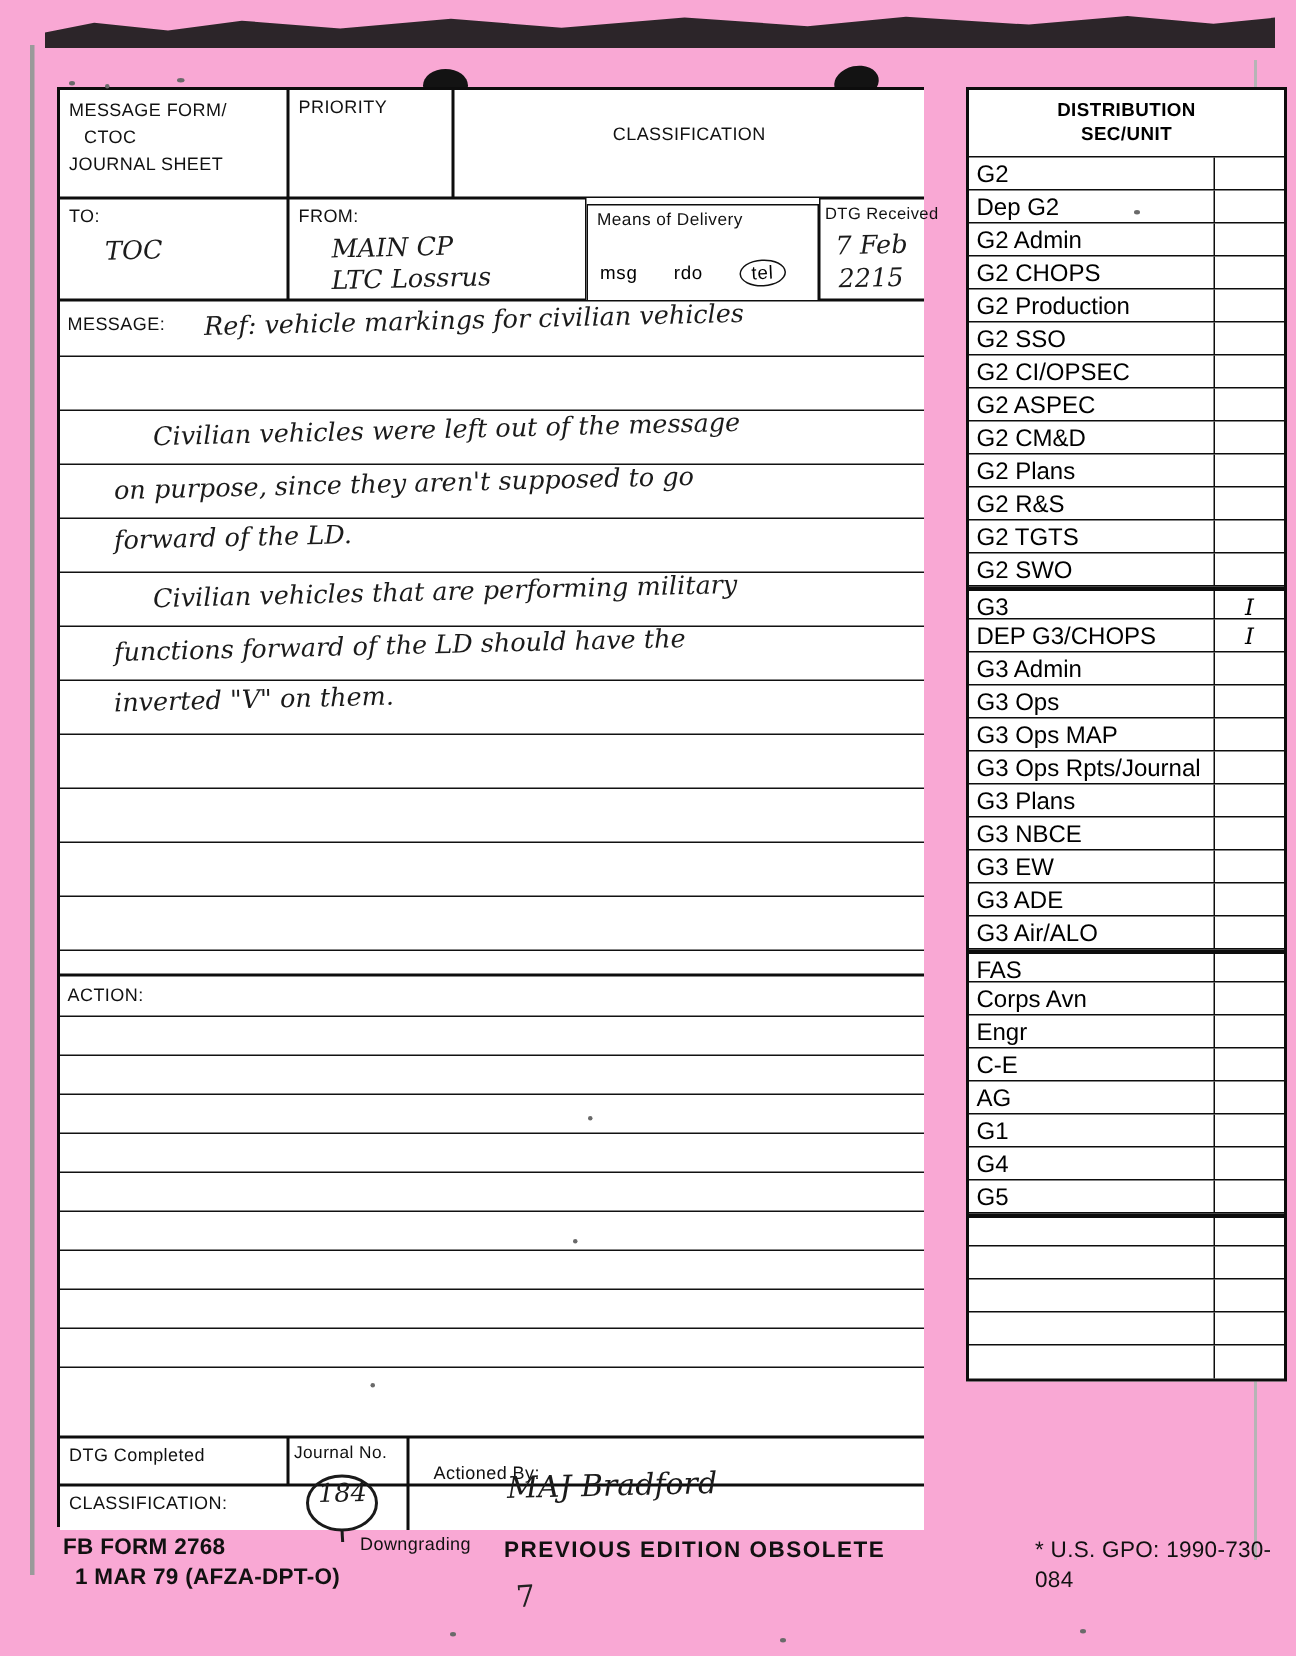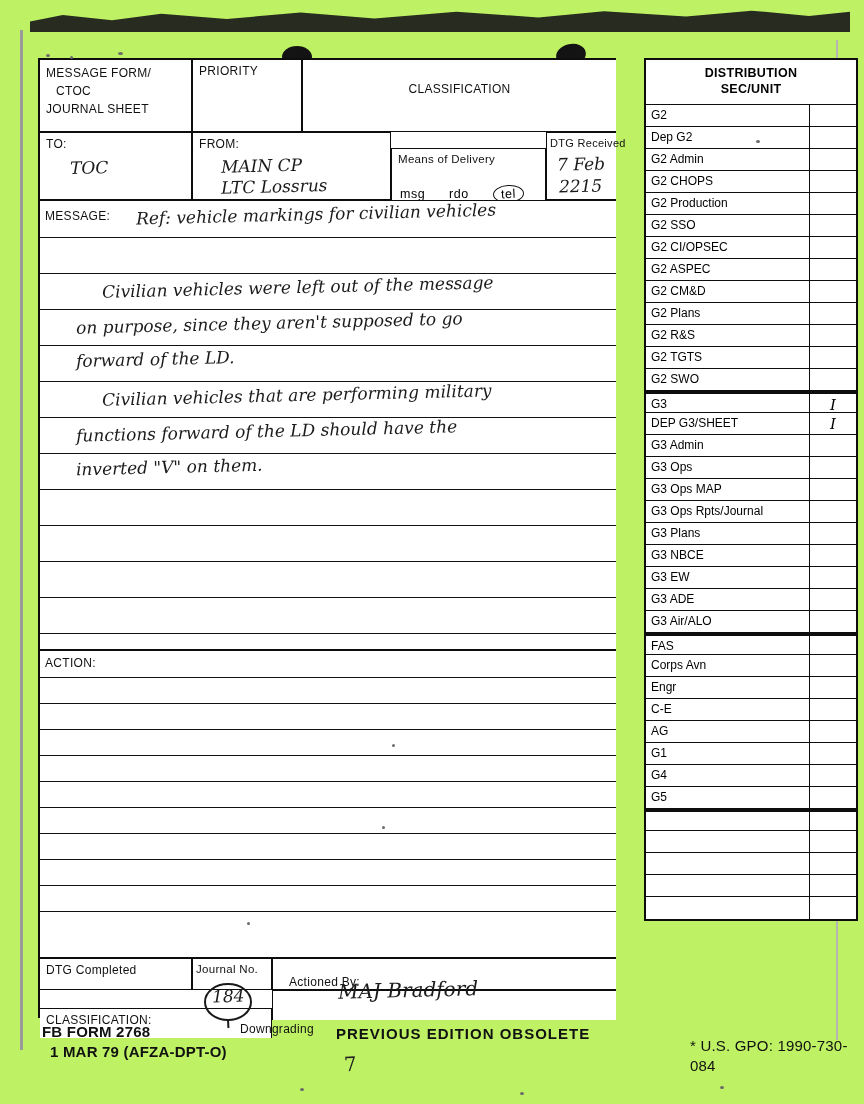--- a/index.html
+++ b/index.html
@@ -10,21 +10,21 @@
   body {
     width: 864px;
     height: 1104px;
     position: relative;
     font-family: "Liberation Sans", sans-serif;
     overflow: hidden;
   }
   .page {
     position: absolute;
     inset: 0;
-    background: #bef264;
+    background: #f9a8d4;
   }
   
   .scan-top-smudge {
     position: absolute;
     left: 30px; top: 6px;
     width: 820px; height: 26px;
     background: #1a1a1a;
     clip-path: polygon(0% 60%, 4% 35%, 10% 55%, 16% 30%, 24% 50%, 33% 25%,
                        42% 48%, 52% 22%, 62% 44%, 70% 20%, 80% 40%, 88% 18%,
                        95% 38%, 100% 22%, 100% 100%, 0% 100%);
@@ -92,21 +92,21 @@
   }
 
   
   #r2-to {
     left: 0; top: 72px; width: 152px; height: 68px; border-left: none;
   }
   #r2-from {
     left: 152px; top: 72px; width: 199px; height: 68px;
   }
   #r2-mod {
-    left: 351px; top: 88px; width: 155px; height: 68px;
+    left: 351px; top: 76px; width: 155px; height: 68px;
   }
   #r2-dtg {
     left: 506px; top: 72px; width: 70px; height: 68px; border-right: none;
   }
   .mod-label { position: absolute; left: 6px; top: 4px; font-size: 11.5px; }
   .mod-opts {
     position: absolute; left: 8px; top: 36px; font-size: 12.5px;
     letter-spacing: 0.5px;
   }
   .mod-opts span { margin-right: 20px; }
@@ -142,21 +142,21 @@
     left: 0; top: 898px; width: 152px; height: 32px; border-left: none;
   }
   #ft-journal {
     left: 152px; top: 898px; width: 80px; height: 32px;
   }
   #ft-actioned {
     left: 232px; top: 898px; width: 344px; height: 32px; border-right: none;
   }
   #ft-class {
     left: 0; top: 930px; width: 232px; height: 30px;
-    border-left: none; border-bottom: none; margin-top: 18px;
+    border-left: none; border-bottom: none;
   }
   #ft-blank {
     left: 232px; top: 930px; width: 344px; height: 30px;
     border-right: none; border-bottom: none;
   }
   #ft-downgrading {
     position: absolute; left: 200px; top: 962px;
     font-size: 12px; color: #111;
   }
 
@@ -182,21 +182,21 @@
   .dist-row {
     display: flex;
     height: 22px;
     border-bottom: 1px solid #0d0d0d;
     box-sizing: border-box;
   }
   .dist-row:last-child { border-bottom: none; }
   .dist-row.thick-top { border-top: 3px solid #0d0d0d; }
   .dist-name {
     flex: 1;
-    font-size: 12px;
+    font-size: 16px;
     padding: 3px 0 0 5px;
     border-right: 1px solid #0d0d0d;
     box-sizing: border-box;
     white-space: nowrap;
     overflow: hidden;
   }
   .dist-mark {
     width: 46px;
     text-align: center;
     font-family: "DejaVu Serif", serif;
@@ -220,21 +220,21 @@
   .formcode {
     position: absolute;
     font-size: 15px;
     font-weight: bold;
     color: #111;
     line-height: 1.35;
     letter-spacing: 0.2px;
   }
   #fc-left { left: 42px; top: 1022px; }
   #fc-mid  { left: 336px; top: 1024px; letter-spacing: 1px; }
-  #fc-right{ left: 690px; top: 1024px; font-weight: normal; margin-top: 12px; }
+  #fc-right{ left: 690px; top: 1024px; font-weight: normal; }
 
   #page-number {
     position: absolute;
     left: 344px; top: 1052px;
     font-family: "DejaVu Serif", serif;
     font-size: 20px;
     color: #222;
     transform: rotate(-4deg);
   }
 
@@ -430,21 +430,21 @@
         </div>
         <div class="dist-row">
           <div class="dist-name">G2   SWO</div>
           <div class="dist-mark"></div>
         </div>
         <div class="dist-row thick-top">
           <div class="dist-name">G3</div>
           <div class="dist-mark">I</div>
         </div>
         <div class="dist-row">
-          <div class="dist-name">DEP  G3/SHEET</div>
+          <div class="dist-name">DEP  G3/CHOPS</div>
           <div class="dist-mark">I</div>
         </div>
         <div class="dist-row">
           <div class="dist-name">G3   Admin</div>
           <div class="dist-mark"></div>
         </div>
         <div class="dist-row">
           <div class="dist-name">G3   Ops</div>
           <div class="dist-mark"></div>
         </div>

